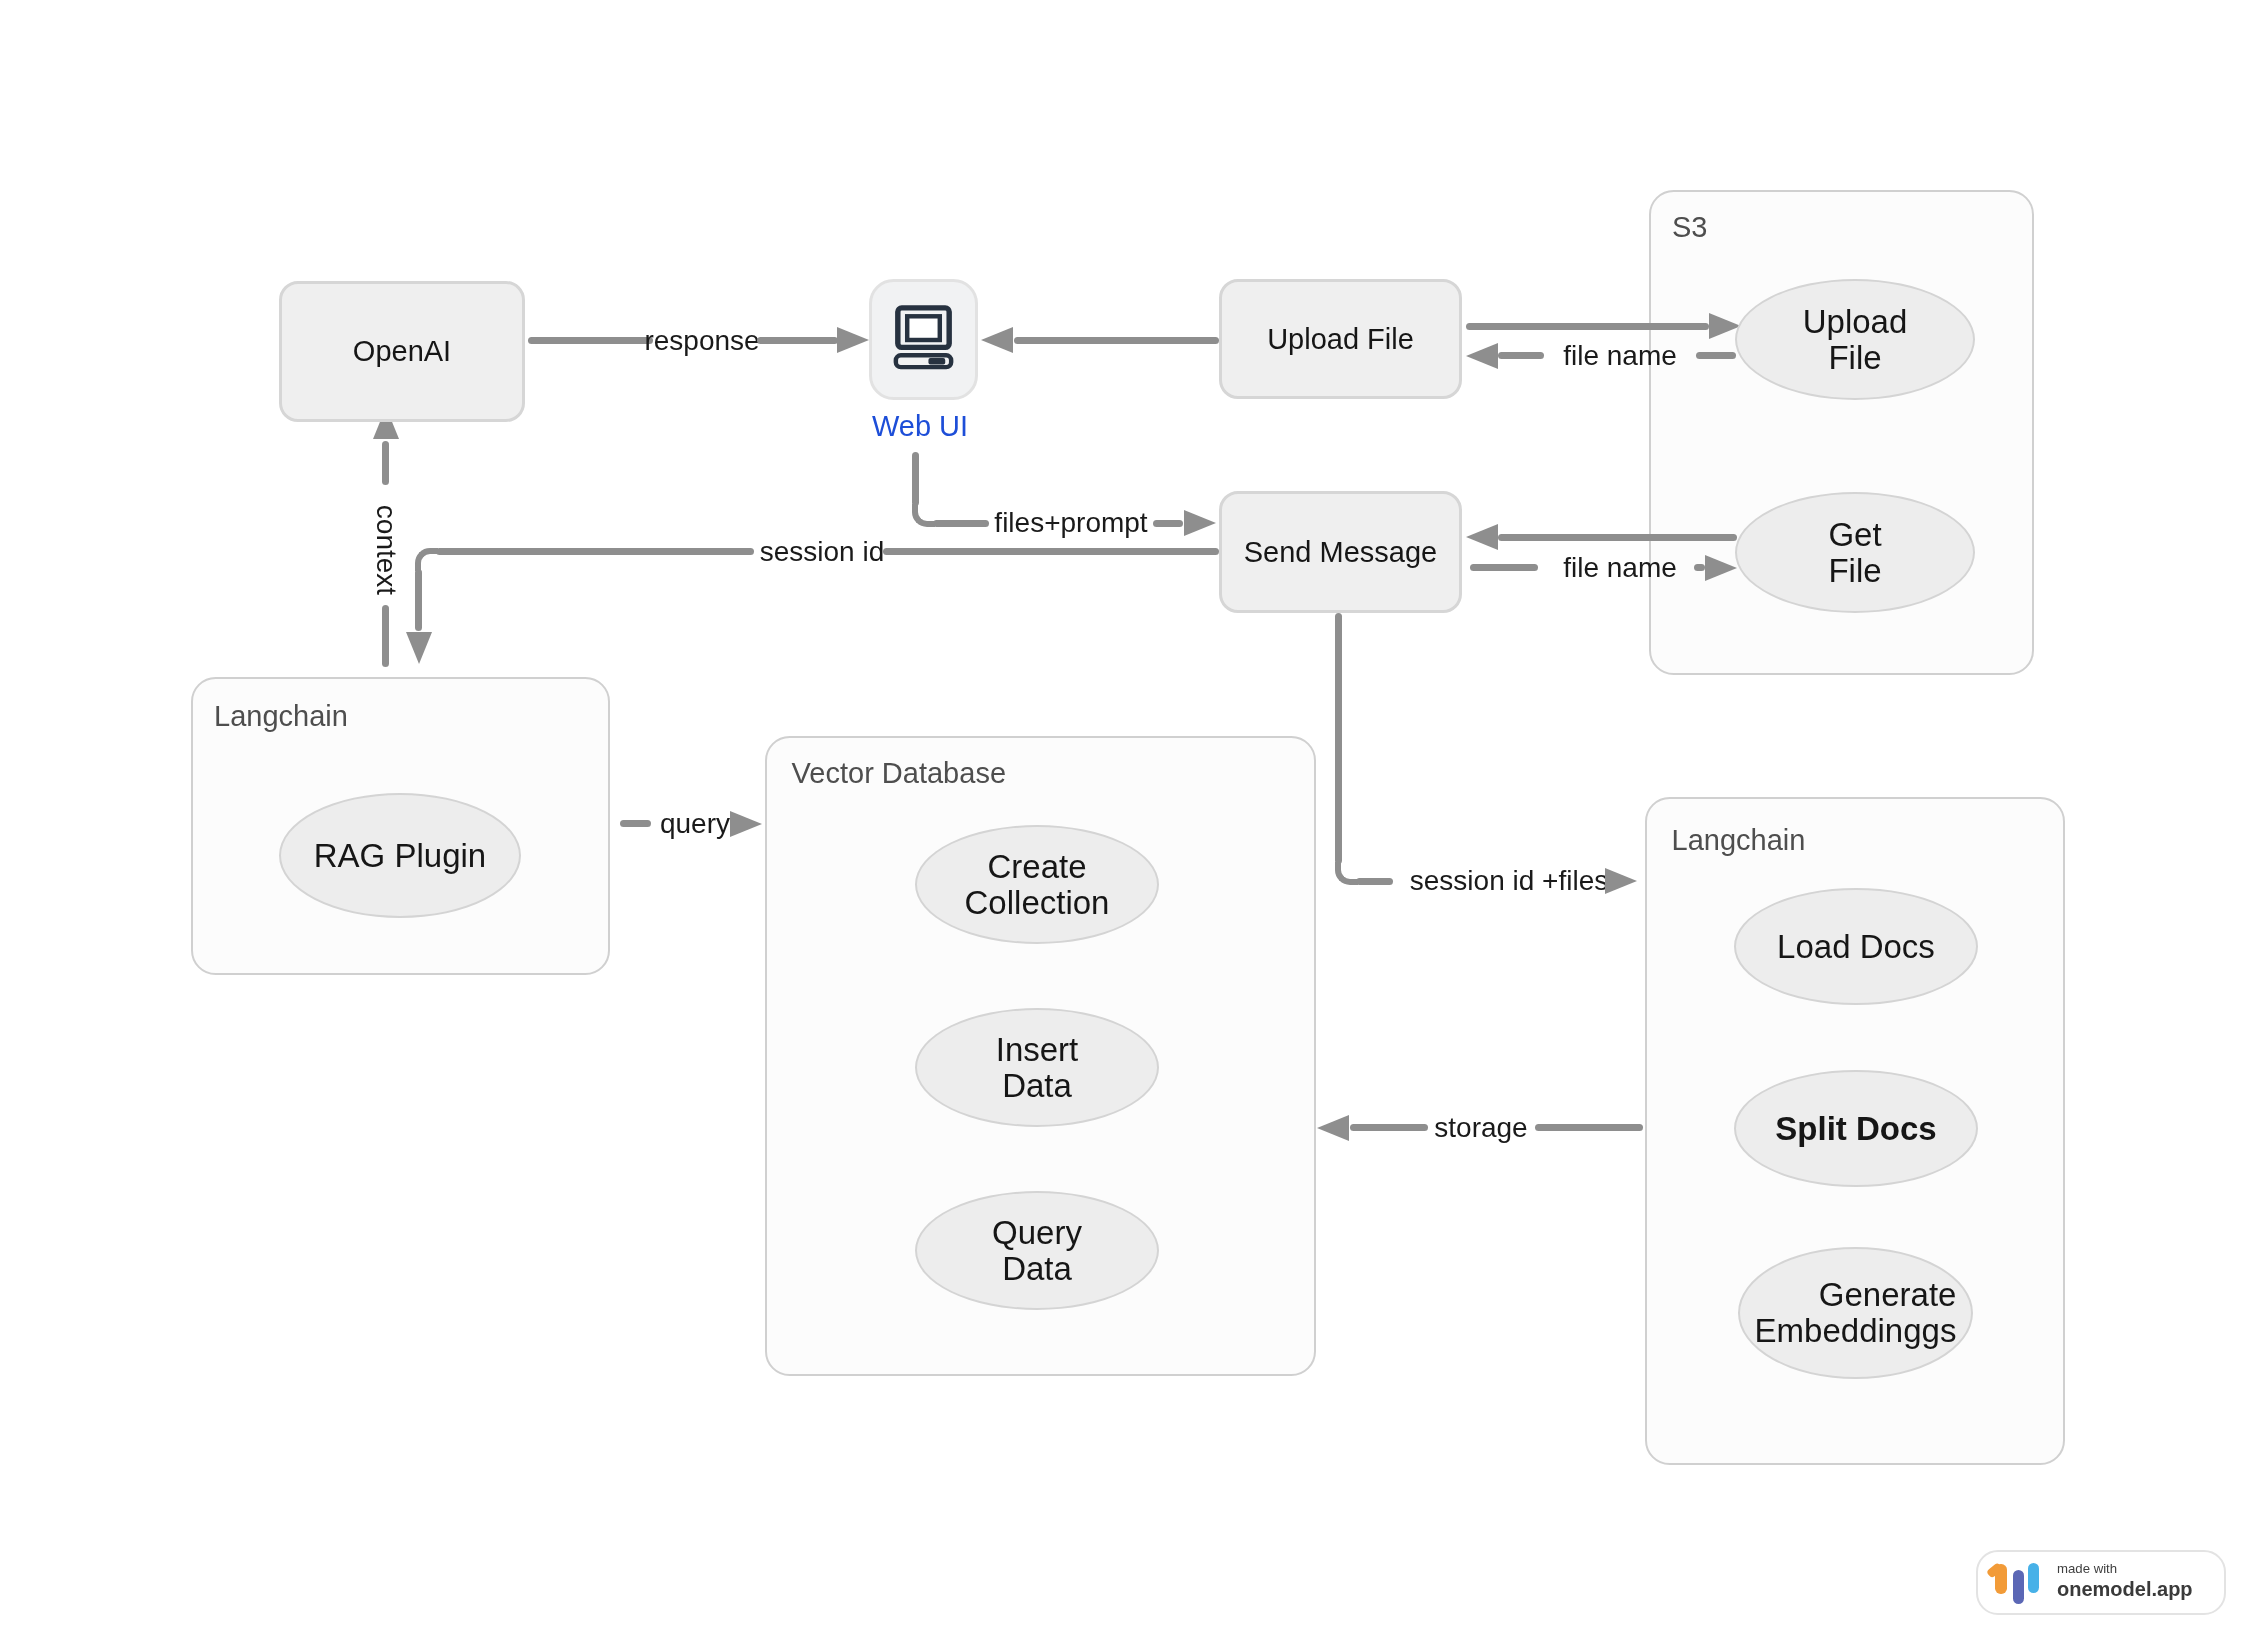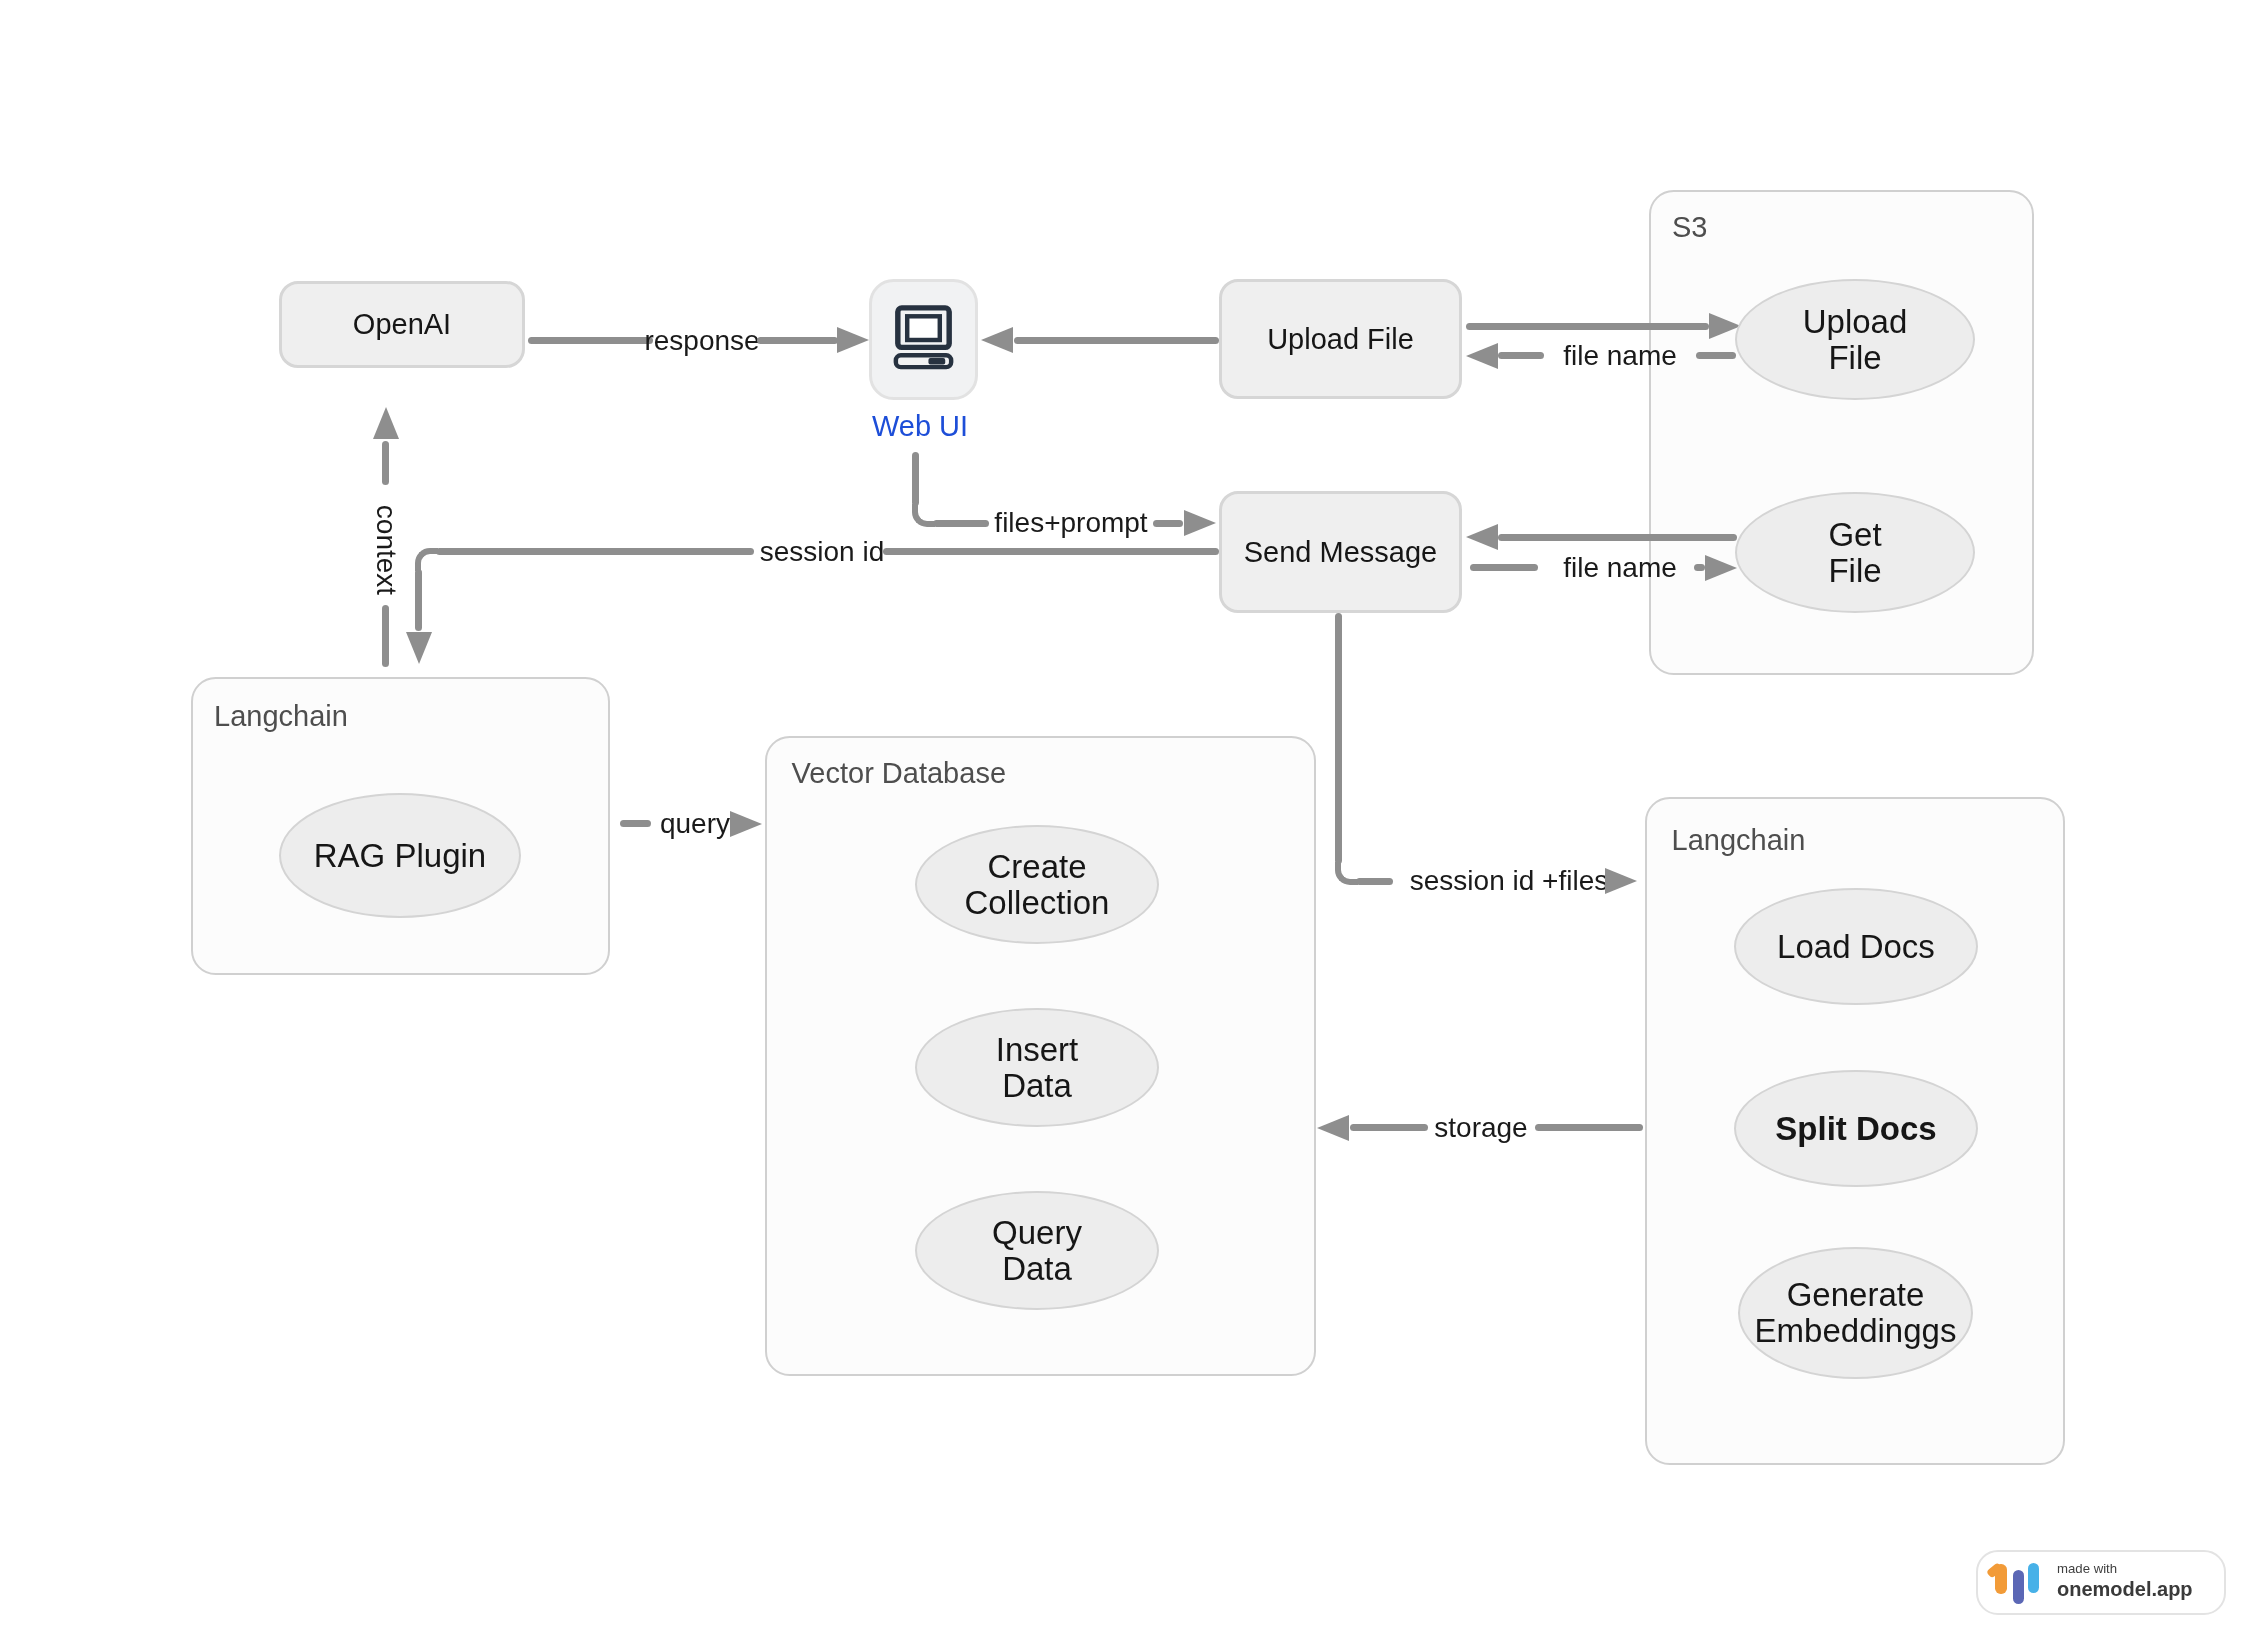--- a/index.html
+++ b/index.html
@@ -132,21 +132,21 @@
   <div class="corner bl" style="left:1335px;top:862px;"></div>
   <div class="line hline" style="left:1356px;top:878px;width:37px;"></div>
   <div class="edge-label" style="left:1493px;top:881px;margin-left:16px;">session id +files</div>
   <div class="ah r" style="left:1605px;top:868px;"></div>
 
   <div class="ah l" style="left:1317px;top:1115px;"></div>
   <div class="line hline" style="left:1350px;top:1124px;width:78px;"></div>
   <div class="edge-label" style="left:1481px;top:1128px;">storage</div>
   <div class="line hline" style="left:1535px;top:1124px;width:108px;"></div>
 
-  <div class="node" style="left:279px;top:281px;width:246px;height:87px;">
+  <div class="node" style="left:279px;top:281px;width:246px;height:141px;">
     <span>OpenAI</span>
   </div>
 
   <div class="node" style="left:1219px;top:279px;width:243px;height:120px;">
     <span>Upload File</span>
   </div>
 
   <div class="node" style="left:1219px;top:491px;width:243px;height:122px;">
     <span>Send Message</span>
   </div>
@@ -183,21 +183,21 @@
   <div class="ellipse" style="left:915px;top:1191px;width:244px;height:119px;">
     <span>Query
 Data</span>
   </div>
   <div class="ellipse" style="left:1734px;top:888px;width:244px;height:117px;">
     <span>Load Docs</span>
   </div>
   <div class="ellipse" style="left:1734px;top:1070px;width:244px;height:117px;font-weight:bold;">
     <span>Split Docs</span>
   </div>
-  <div class="ellipse" style="left:1738px;top:1247px;width:235px;height:132px;">
+  <div class="ellipse" style="left:1738px;top:1247px;width:235px;height:132px;text-align:right;">
     <span>Generate
 Embeddinggs</span>
   </div>
 
   <div class="badge">
     <div>
       <div class="bar" style="left:17px;top:12.3px;width:12.3px;height:30px;background:#f29b38;"></div>
       <div class="bar" style="left:8.5px;top:14px;width:15px;height:8.5px;background:#f29b38;transform:rotate(-38deg);border-radius:3.8px;"></div>
       <div class="bar" style="left:35px;top:18px;width:11.4px;height:34px;background:#5b67b5;"></div>
       <div class="bar" style="left:50px;top:11.4px;width:11.4px;height:30px;background:#47b1e8;"></div>

